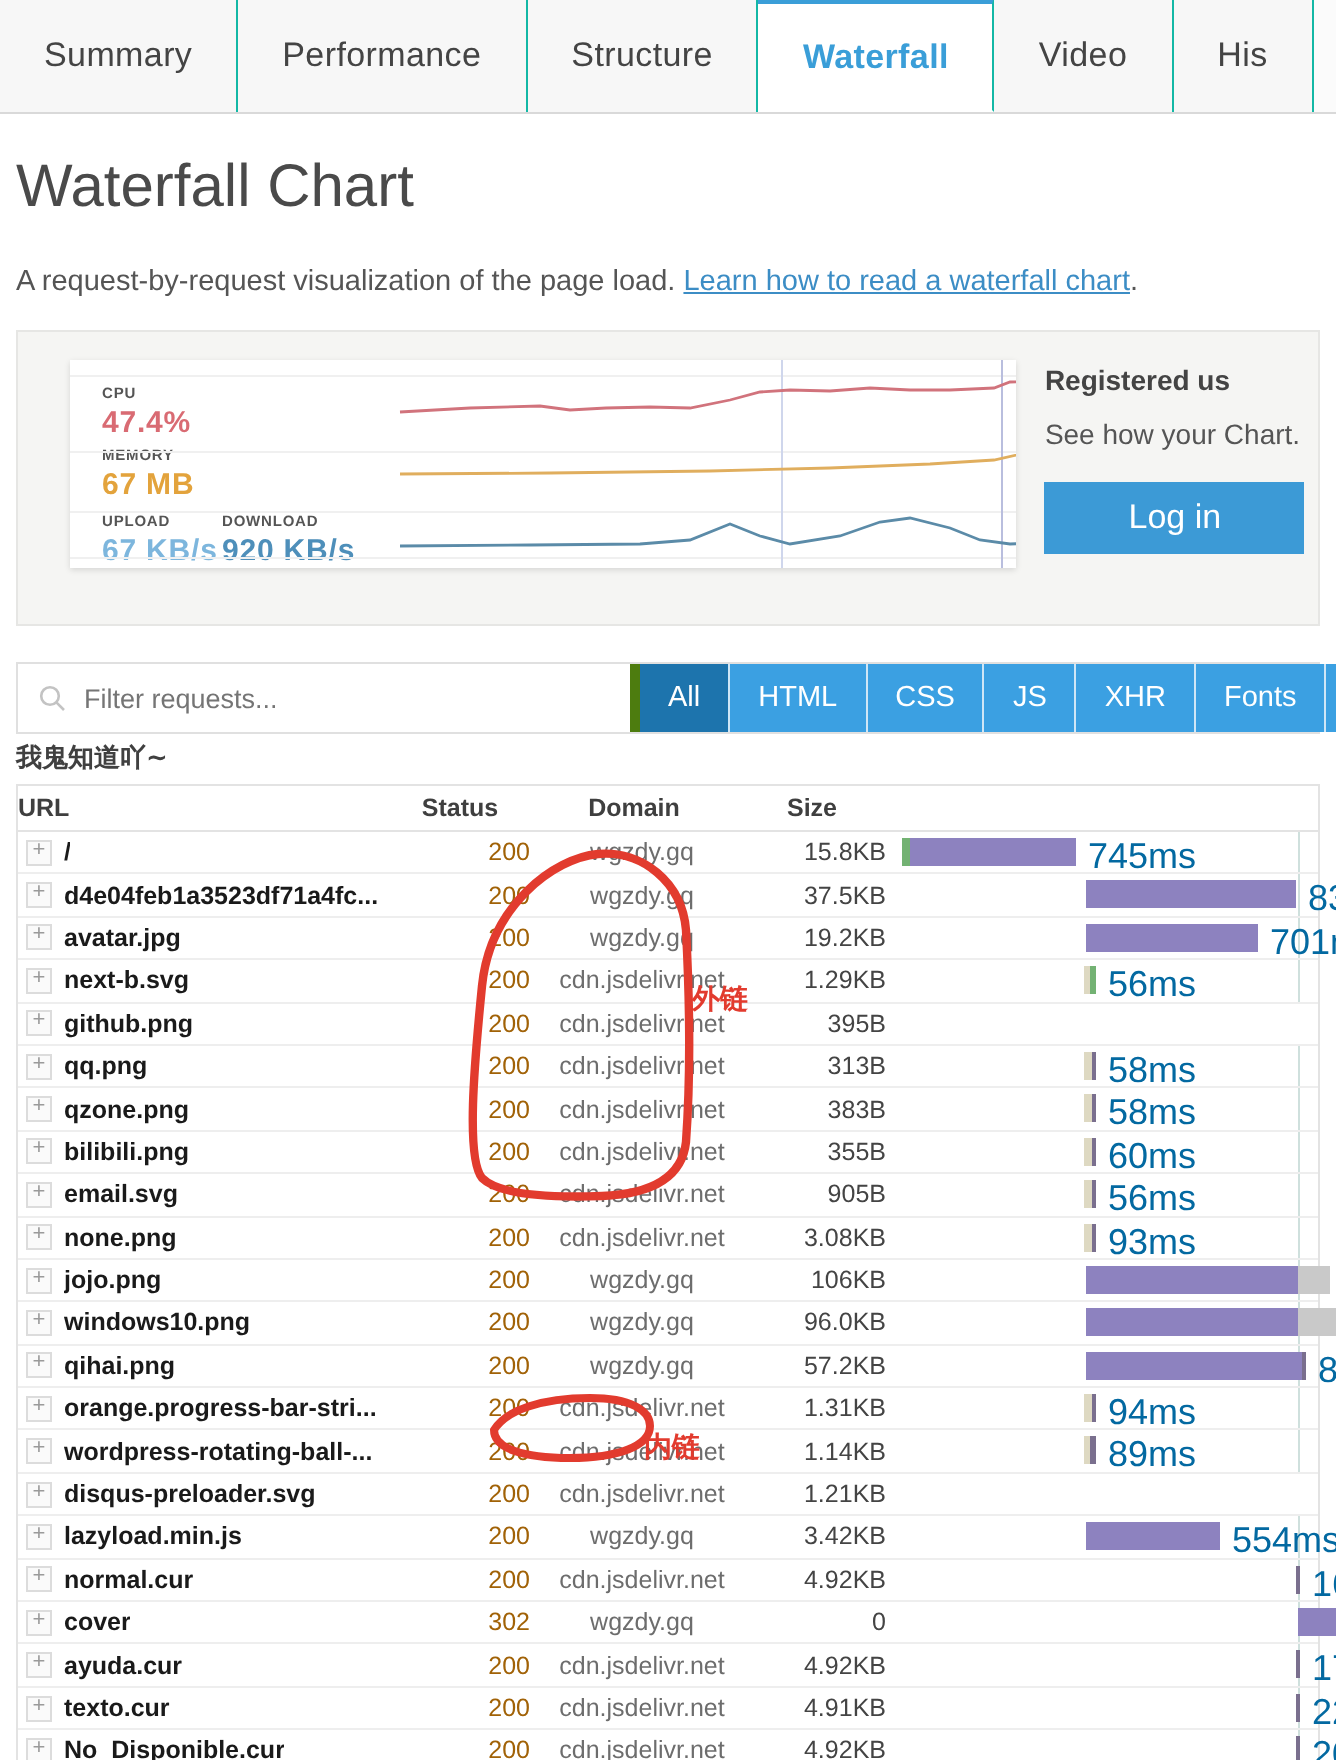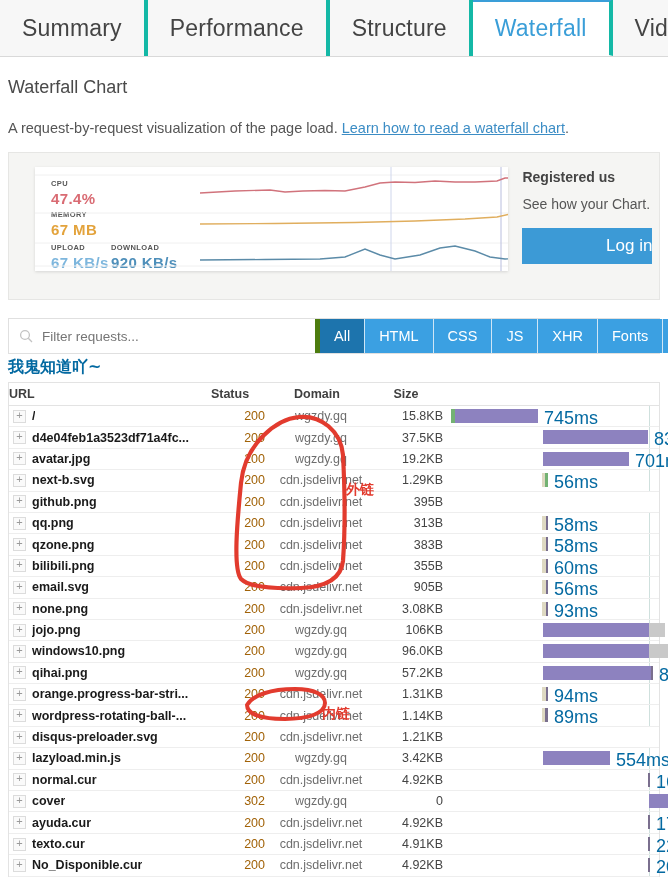--- a/index.html
+++ b/index.html
@@ -5,31 +5,31 @@
   html,body{margin:0;padding:0;}
   body{
     width:668px;height:880px;overflow:hidden;background:#ffffff;
     font-family:"Liberation Sans","DejaVu Sans",sans-serif;
     -webkit-font-smoothing:antialiased;
   }
   
   .tabbar{position:relative;height:56px;background:#fbfbfb;border-bottom:1px solid #d9d9d9;display:flex;align-items:stretch;}
   .tab{
     display:flex;align-items:center;justify-content:center;
-    padding:0 22px;font-size:23px;color:#444;background:#f7f7f7;
-    border-right:4px solid #14b8a6;cursor:pointer;white-space:nowrap;
+    padding:0 22px;font-size:17px;color:#444;background:#f7f7f7;
+    border-right:1px solid #14b8a6;cursor:pointer;white-space:nowrap;
     letter-spacing:.2px;
   }
   .tab.first{border-left:none;}
   .tab.active{
     background:#ffffff;color:#3a9ed8;border-top:3px solid #3a9ed8;
-    margin-top:-1px;border-bottom:1px solid #ffffff;position:relative;z-index:3;
-  }
-  
-  .page-title{font-size:18px;color:#4a4a4a;font-weight:400;margin:20px 0 0 8px;}
+    margin-top:-1px;border-bottom:1px solid #ffffff;position:relative;z-index:3;font-weight:bold;
+  }
+  
+  .page-title{font-size:30px;color:#4a4a4a;font-weight:400;margin:20px 0 0 8px;}
   .page-sub{font-size:14.5px;color:#555;margin:22px 0 0 8px;}
   .page-sub a{color:#3c8dc5;text-decoration:underline;}
   
   .promo{
     margin:16px 8px 0 8px;background:#f5f5f3;border:1px solid #e6e6e4;
     height:146px;position:relative;overflow:hidden;display:flex;
   }
   .promo-chart{
     margin:14px 0 0 26px;width:520px;height:104px;background:#fff;
     box-shadow:0 1px 3px rgba(0,0,0,.13);position:relative;overflow:hidden;
@@ -37,37 +37,37 @@
   .metric{position:absolute;left:16px;font-size:7.5px;letter-spacing:.4px;color:#555;font-weight:700;}
   .metric .val{display:block;font-size:15px;margin-top:2px;font-weight:700;}
   .m-cpu{top:12px;}           .m-cpu .val{color:#d96b73;}
   .m-mem{top:43px;}           .m-mem .val{color:#e3a33c;}
   .m-up{top:76px;}            .m-up .val{color:#7db6dd;}
   .m-down{top:76px;left:76px;} .m-down .val{color:#4e8fba;}
   .promo-right{margin:16px 0 0 14px;width:150px;}
   .promo-right h4{font-size:14px;color:#444;margin:0 0 10px 0;font-weight:700;white-space:nowrap;}
   .promo-right p{font-size:14px;color:#555;margin:0 0 14px 0;line-height:19px;width:130px;}
   .login-btn{
-    display:block;width:130px;height:36px;line-height:36px;text-align:right;
+    display:block;width:130px;height:36px;line-height:36px;text-align:center;
     background:#3c9ad6;color:#fff;font-size:17px;cursor:pointer;border:none;
   }
   
   .filterwrap{margin:18px 8px 0 8px;border:1px solid #e0e0e0;height:34px;display:flex;background:#fff;}
   .search-box{flex:0 0 296px;display:flex;align-items:center;padding-left:10px;border-right:5px solid #4d7c0f;}
   .search-box svg{flex:none;margin-right:7px;}
   .search-input{border:none;outline:none;font-size:13.5px;color:#999;width:240px;background:transparent;
                 font-family:"Liberation Sans",sans-serif;}
   .fbtns{display:flex;flex:1;}
   .fbtn{
     flex:none;display:flex;align-items:center;justify-content:center;
     color:#fff;font-size:14.5px;background:#3ba0e2;border-right:1px solid #cfe6f6;
     cursor:pointer;padding:0 14px;white-space:nowrap;
   }
   .fbtn.active{background:#1d74ad;}
-  .cjk-note{font-family:"DejaVu Sans",sans-serif;font-size:16px;color:#0369a1;font-weight:700;margin:3px 0 0 8px;}
+  .cjk-note{font-family:"DejaVu Sans",sans-serif;font-size:13px;color:#404040;font-weight:700;margin:3px 0 0 8px;}
   
   .tablewrap{margin:4px 8px 0 8px;border:1px solid #e3e3e3;border-bottom:none;position:relative;}
   .thead,.trow{display:flex;align-items:center;height:20.4px;font-size:12.5px;}
   .thead{height:22px;color:#444;font-weight:700;border-bottom:1px solid #e3e3e3;background:#fff;}
   .trow{border-bottom:1px solid #eeeeee;background:#fff;}
   .c-url{width:190px;padding-left:4px;display:flex;align-items:center;overflow:hidden;white-space:nowrap;}
   .c-status{width:62px;text-align:right;color:#a16207;}
   .c-domain{width:112px;text-align:center;color:#6d6d6d;}
   .c-size{width:66px;text-align:right;color:#444;padding-right:6px;}
   .c-wf{flex:1;position:relative;height:100%;}

